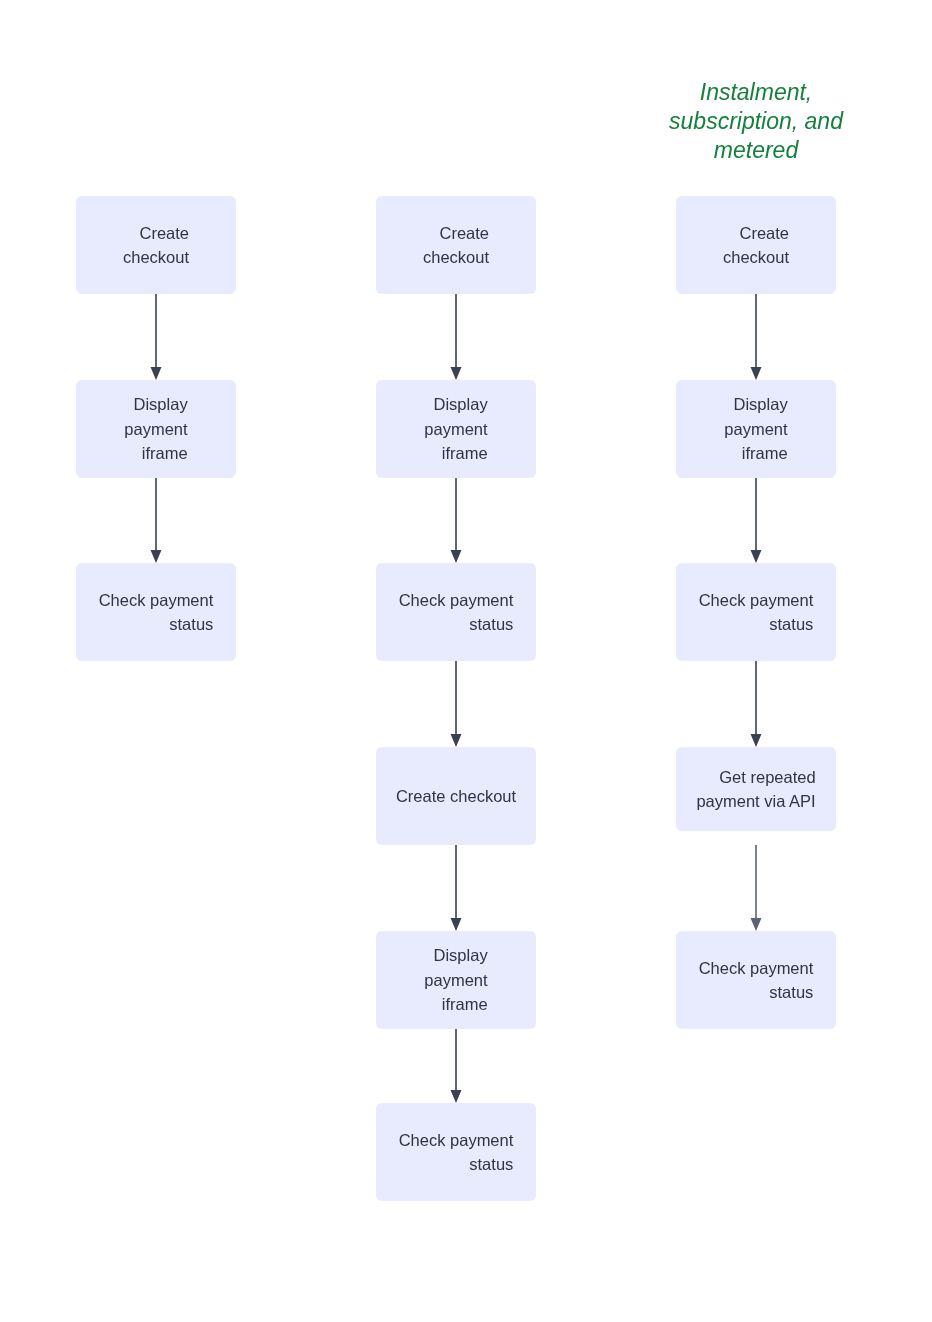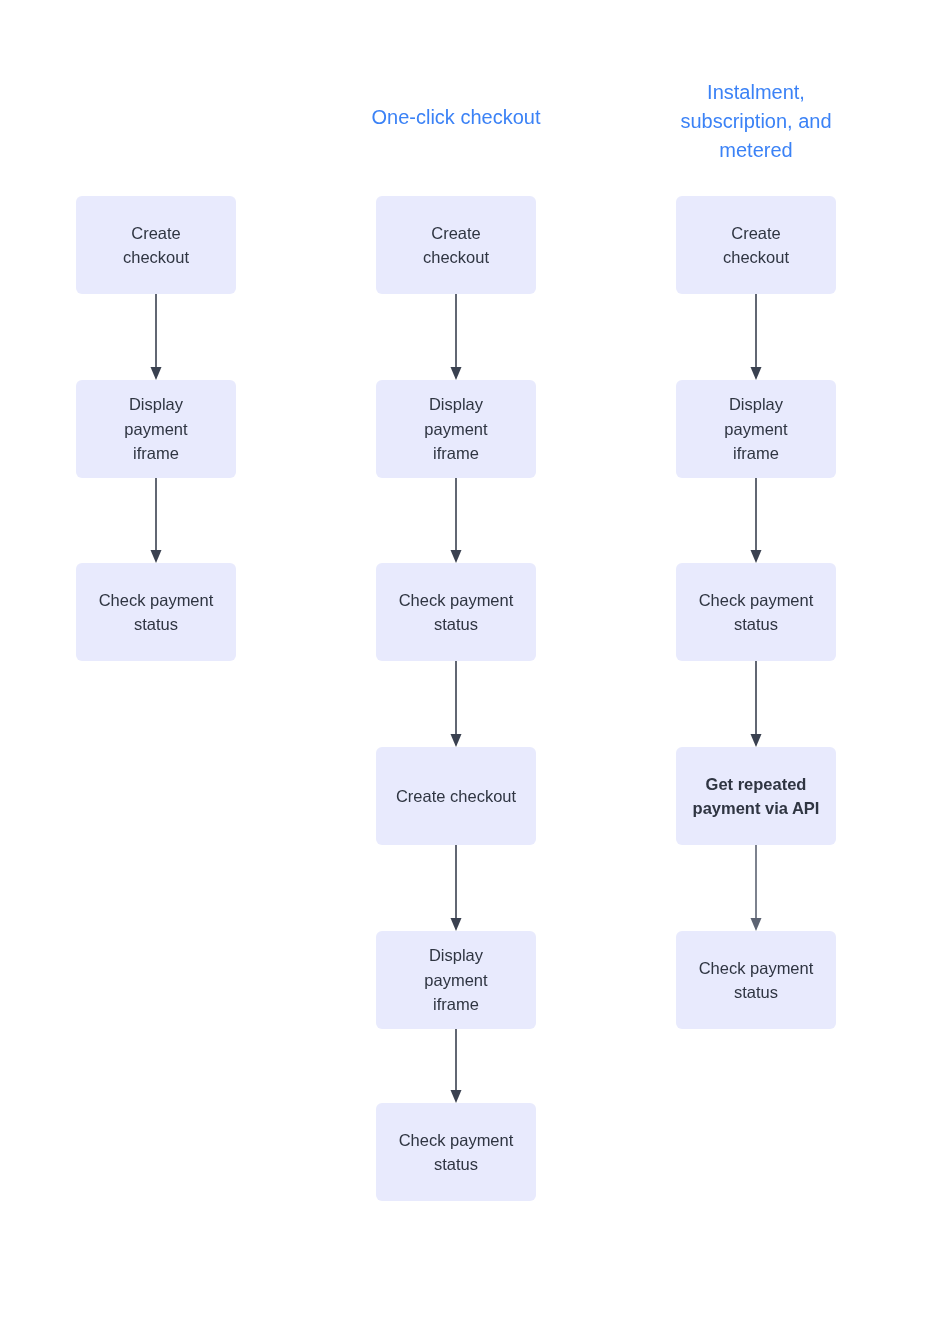--- a/index.html
+++ b/index.html
@@ -29,40 +29,41 @@
     top: 0;
     width: 160px;
     height: 1322px;
   }
 
   .col-header {
     position: absolute;
     left: -20px;
     width: 200px;
     text-align: center;
-    font-size: 20px;
+    font-size: 23px;
     line-height: 29px;
-    color: #3b82f6;
+    color: #15803d;
     white-space: pre-line;
+    font-style: italic;
   }
 
   .node {
     position: absolute;
     left: 0;
     width: 160px;
     box-sizing: border-box;
     background: #e8eafd;
     border-radius: 6px;
     color: #2f3542;
     font-size: 16.5px;
     line-height: 24.5px;
     display: flex;
     align-items: center;
     justify-content: center;
-    text-align: center;
+    text-align: right;
     padding: 0 8px;
     white-space: pre-line;
   }
 
   .edge {
     position: absolute;
     width: 14px;
     margin-left: -7px;
     left: 80px;
   }
@@ -90,21 +91,20 @@
       </div>
       <div class="node" style="top: 196px; height: 98px; background: rgb(232, 234, 253);"><span>Create
 checkout</span></div>
       <div class="node" style="top: 380px; height: 98px; background: rgb(232, 234, 253);"><span>Display
 payment
 iframe</span></div>
       <div class="node" style="top: 563px; height: 98px; background: rgb(232, 234, 253);"><span>Check payment
 status</span></div>
     </div>
     <div class="column" style="left: 376px;">
-      <div class="col-header" style="top: 103px;">One-click checkout</div>
       <div class="edge" style="top: 294px; height: 86px;">
         <svg width="14" height="86" viewBox="0 0 14 86">
           <line x1="7" y1="0" x2="7" y2="75" stroke="#3a4150" stroke-width="1.6"></line>
           <polygon points="1.5,73 12.5,73 7,86" fill="#3a4150"></polygon>
         </svg>
       </div>
       <div class="edge" style="top: 478px; height: 85px;">
         <svg width="14" height="85" viewBox="0 0 14 85">
           <line x1="7" y1="0" x2="7" y2="74" stroke="#3a4150" stroke-width="1.6"></line>
           <polygon points="1.5,72 12.5,72 7,85" fill="#3a4150"></polygon>
@@ -170,18 +170,18 @@
           <polygon points="1.5,73 12.5,73 7,86" fill="#5c6372"></polygon>
         </svg>
       </div>
       <div class="node" style="top: 196px; height: 98px; background: rgb(232, 234, 253);"><span>Create
 checkout</span></div>
       <div class="node" style="top: 380px; height: 98px; background: rgb(232, 234, 253);"><span>Display
 payment
 iframe</span></div>
       <div class="node" style="top: 563px; height: 98px; background: rgb(232, 234, 253);"><span>Check payment
 status</span></div>
-      <div class="node" style="top: 747px; height: 98px; background: rgb(232, 234, 253); font-weight: bold;"><span>Get repeated
+      <div class="node" style="top: 747px; height: 84px; background: rgb(232, 234, 253);"><span>Get repeated
 payment via API</span></div>
       <div class="node" style="top: 931px; height: 98px; background: rgb(232, 234, 253);"><span>Check payment
 status</span></div>
     </div>
   </div>
 
 </body></html>

